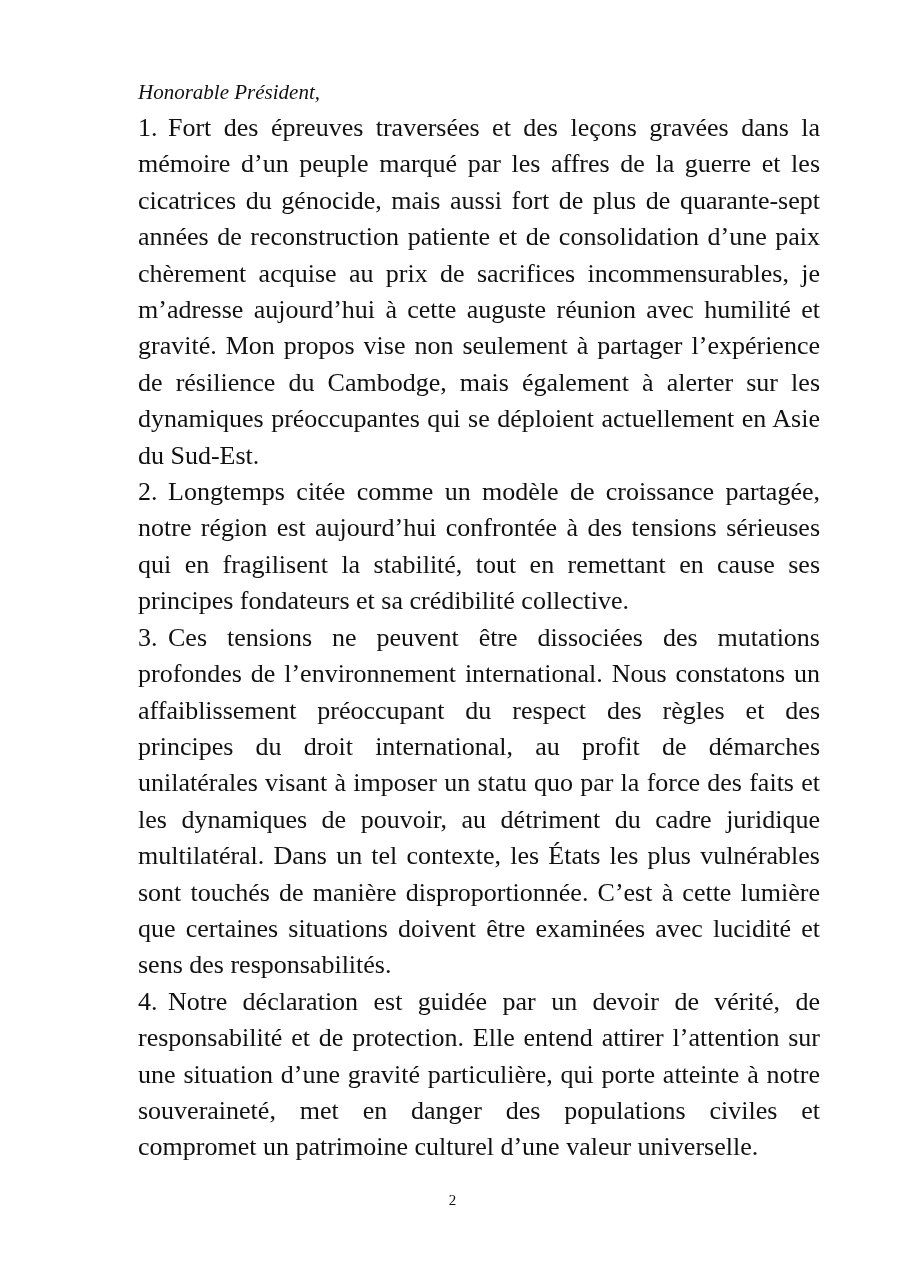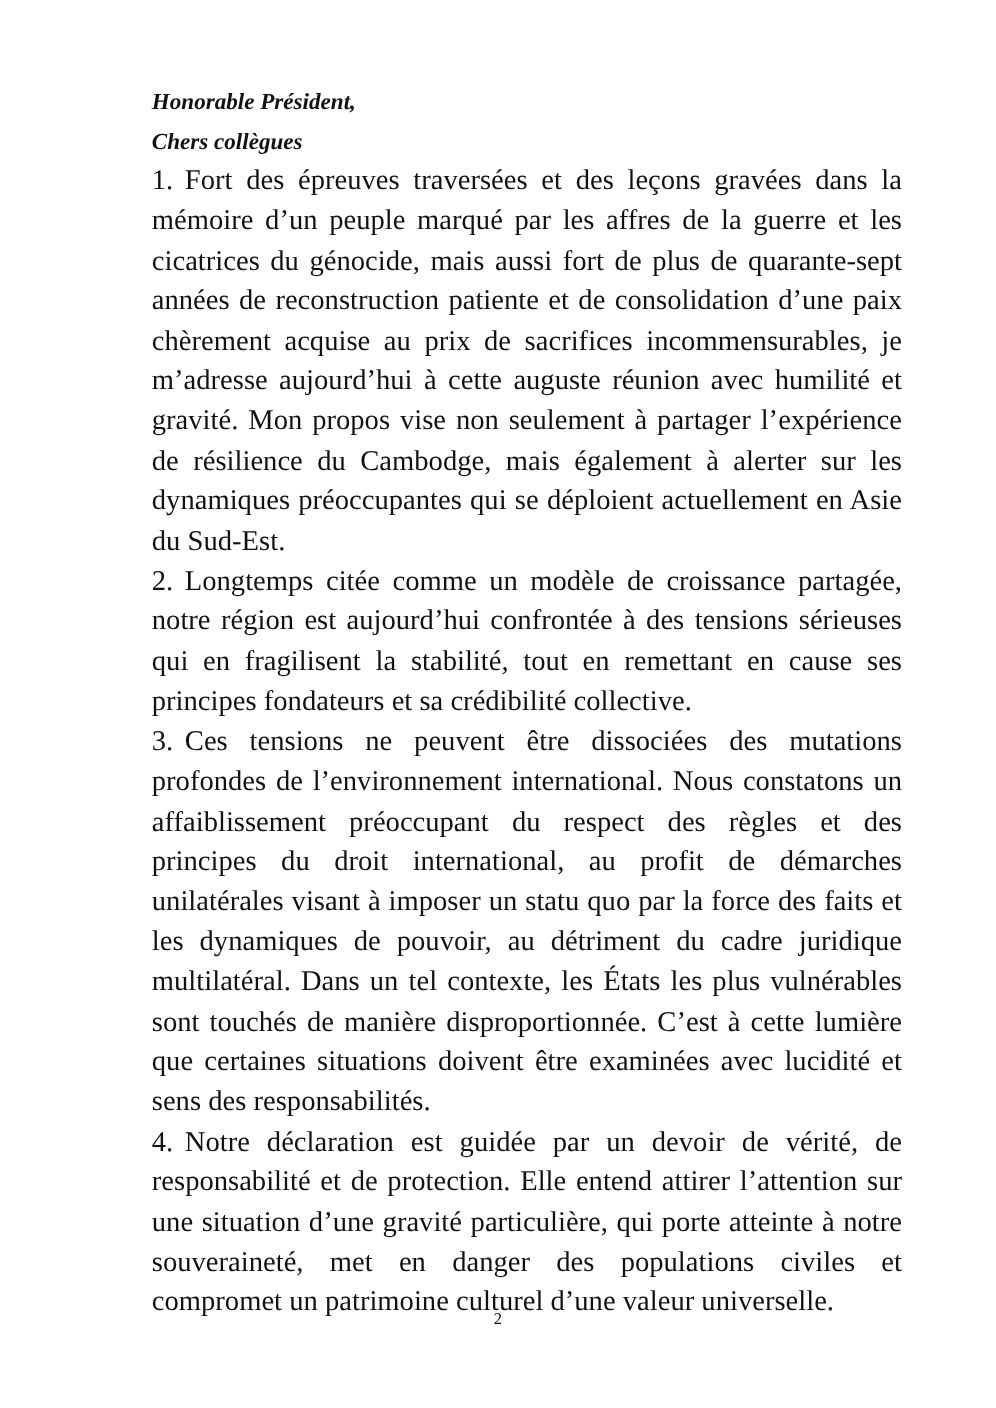--- a/index.html
+++ b/index.html
@@ -15,21 +15,21 @@
       font-family: "Liberation Serif", "DejaVu Serif", serif;
       color: #111111;
     }
     .page {
       position: absolute;
       left: 138px;
       top: 74px;
       width: 682px;
     }
     .salutation {
-      font-weight: bold;
+      font-weight: normal;
       font-style: italic;
       font-size: 21px;
       line-height: 36px;
       margin: 0;
     }
     .para {
       font-size: 26px;
       line-height: 36.4px;
       text-align: justify;
       margin: 0;
@@ -46,21 +46,20 @@
       top: 1192px;
       text-align: center;
       font-size: 15px;
     }
   </style>
 </head>
 <body>
 
 <div class="page">
   <p class="salutation">Honorable Président,</p>
-  <p class="salutation">Chers collègues</p>
 
   <p class="para"><span class="num">1.</span><span>Fort des épreuves traversées et des leçons gravées dans la mémoire d’un peuple marqué par les affres de la guerre et les cicatrices du génocide, mais aussi fort de plus de quarante-sept années de reconstruction patiente et de consolidation d’une paix chèrement acquise au prix de sacrifices incommensurables, je m’adresse aujourd’hui à cette auguste réunion avec humilité et gravité. Mon propos vise non seulement à partager l’expérience de résilience du Cambodge, mais également à alerter sur les dynamiques préoccupantes qui se déploient actuellement en Asie du Sud-Est.</span></p>
 
   <p class="para"><span class="num">2.</span><span>Longtemps citée comme un modèle de croissance partagée, notre région est aujourd’hui confrontée à des tensions sérieuses qui en fragilisent la stabilité, tout en remettant en cause ses principes fondateurs et sa crédibilité collective.</span></p>
 
   <p class="para"><span class="num">3.</span><span>Ces tensions ne peuvent être dissociées des mutations profondes de l’environnement international. Nous constatons un affaiblissement préoccupant du respect des règles et des principes du droit international, au profit de démarches unilatérales visant à imposer un statu quo par la force des faits et les dynamiques de pouvoir, au détriment du cadre juridique multilatéral. Dans un tel contexte, les États les plus vulnérables sont touchés de manière disproportionnée. C’est à cette lumière que certaines situations doivent être examinées avec lucidité et sens des responsabilités.</span></p>
 
   <p class="para"><span class="num">4.</span><span>Notre déclaration est guidée par un devoir de vérité, de responsabilité et de protection. Elle entend attirer l’attention sur une situation d’une gravité particulière, qui porte atteinte à notre souveraineté, met en danger des populations civiles et compromet un patrimoine culturel d’une valeur universelle.</span></p>
 </div>
 

